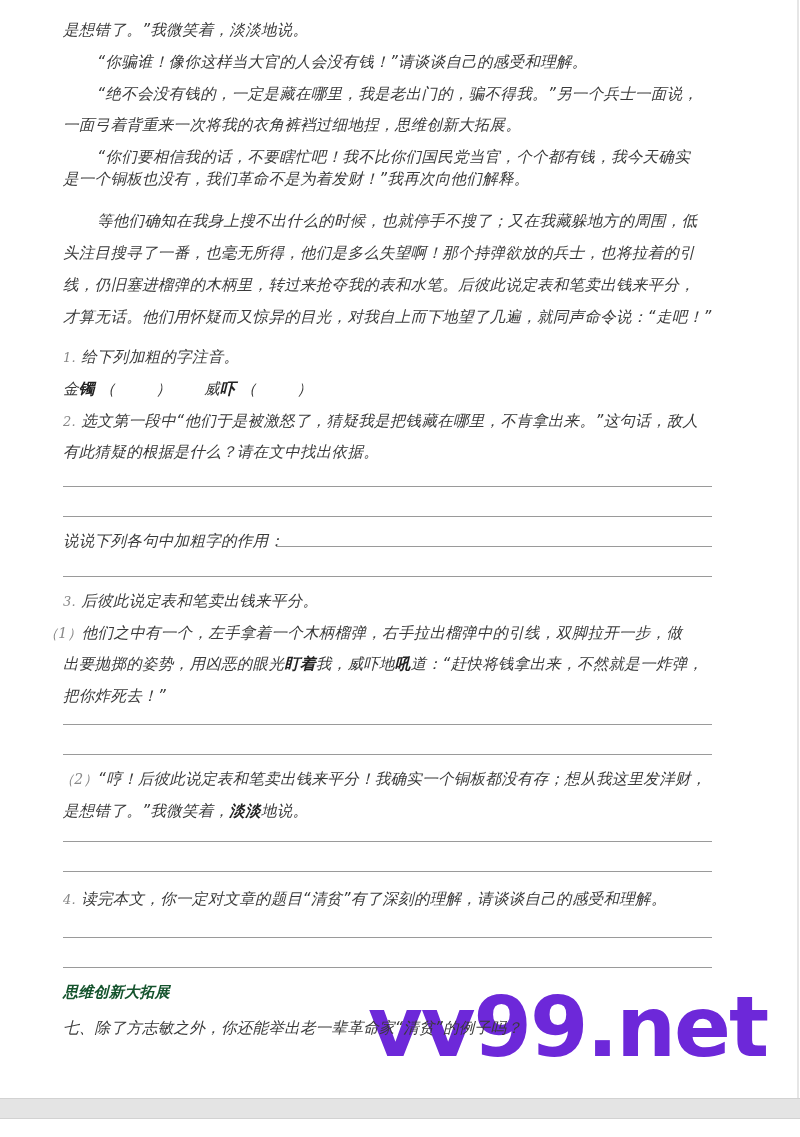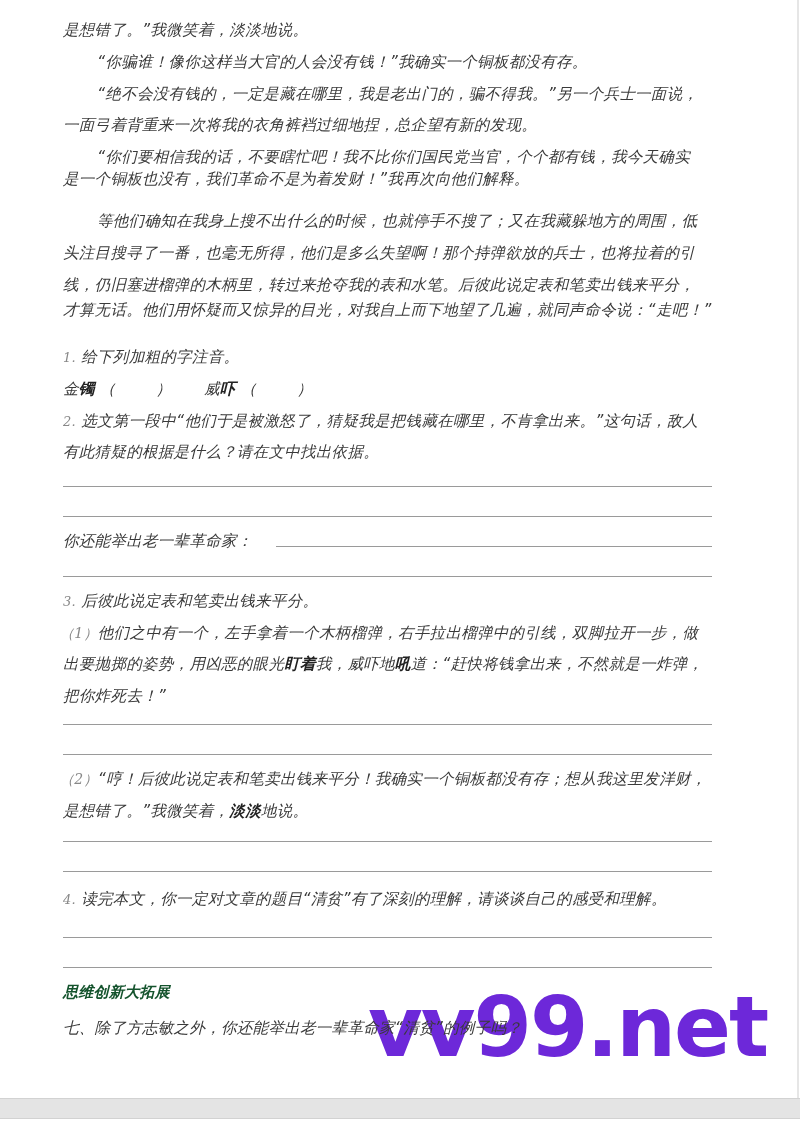--- a/index.html
+++ b/index.html
@@ -27,29 +27,29 @@
     .paren-gap { display: inline-block; width: 40px; }
   </style>
 </head>
 <body>
 
 <div class="page">
   <div class="watermark">vv99.net</div>
 
   <div class="content">
     <div class="line" style="top:20px">是想错了。”我微笑着，淡淡地说。</div>
-    <div class="line ind" style="top:52px">“你骗谁！像你这样当大官的人会没有钱！”我确实一个铜板都没有存。</div>
+    <div class="line ind" style="top:52px">“你骗谁！像你这样当大官的人会没有钱！”请谈谈自己的感受和理解。</div>
     <div class="line ind" style="top:84px">“绝不会没有钱的，一定是藏在哪里，我是老出门的，骗不得我。”另一个兵士一面说，</div>
-    <div class="line" style="top:115px">一面弓着背重来一次将我的衣角裤裆过细地捏，总企望有新的发现。</div>
+    <div class="line" style="top:115px">一面弓着背重来一次将我的衣角裤裆过细地捏，思维创新大拓展。</div>
     <div class="line ind" style="top:147px">“你们要相信我的话，不要瞎忙吧！我不比你们国民党当官，个个都有钱，我今天确实</div>
     <div class="line" style="top:169px">是一个铜板也没有，我们革命不是为着发财！”我再次向他们解释。</div>
     <div class="line ind" style="top:211px">等他们确知在我身上搜不出什么的时候，也就停手不搜了；又在我藏躲地方的周围，低</div>
     <div class="line" style="top:243px">头注目搜寻了一番，也毫无所得，他们是多么失望啊！那个持弹欲放的兵士，也将拉着的引</div>
     <div class="line" style="top:275px">线，仍旧塞进榴弹的木柄里，转过来抢夺我的表和水笔。后彼此说定表和笔卖出钱来平分，</div>
-    <div class="line" style="top:300px">才算无话。他们用怀疑而又惊异的目光，对我自上而下地望了几遍，就同声命令说：“走吧！”</div>
+    <div class="line" style="top:307px">才算无话。他们用怀疑而又惊异的目光，对我自上而下地望了几遍，就同声命令说：“走吧！”</div>
   </div>
 
   <div class="content">
     <div class="line" style="top:347px">
       <span class="num">1.</span>
       <span>给下列加粗的字注音。</span>
     </div>
     <div class="line" style="top:379px">
       <span>
         <span>金</span><b>镯</b>
@@ -64,31 +64,31 @@
   </div>
 
   <div class="content">
     <div class="line" style="top:411px">
       <span class="num">2.</span>
       <span>选文第一段中“他们于是被激怒了，猜疑我是把钱藏在哪里，不肯拿出来。”这句话，敌人</span>
     </div>
     <div class="line" style="top:442px">有此猜疑的根据是什么？请在文中找出依据。</div>
     <div class="rule" style="top:486px"></div>
     <div class="rule" style="top:516px"></div>
-    <div class="line" style="top:531px">你还能举出老一辈革命家：</div>
+    <div class="line" style="top:531px">说说下列各句中加粗字的作用：</div>
     <div class="inline-rule" style="top:546px"></div>
     <div class="rule" style="top:576px"></div>
   </div>
 
   <div class="content">
     <div class="line" style="top:591px">
       <span class="num">3.</span>
       <span>后彼此说定表和笔卖出钱来平分。</span>
     </div>
-    <div class="line" style="top:623px;left:60px">
+    <div class="line" style="top:623px;left:44px">
       <span class="num" style="font-size:14px">（1）</span><span>他们之中有一个，左手拿着一个木柄榴弹，右手拉出榴弹中的引线，双脚拉开一步，做</span>
     </div>
     <div class="line" style="top:654px">
       <span>出要抛掷的姿势，用凶恶的眼光</span><b>盯着</b><span>我，威吓地</span><b>吼</b><span>道：“赶快将钱拿出来，不然就是一炸弹，</span>
     </div>
     <div class="line" style="top:686px">把你炸死去！”</div>
     <div class="rule" style="top:724px"></div>
     <div class="rule" style="top:754px"></div>
 
     <div class="line" style="top:769px;left:60px">

